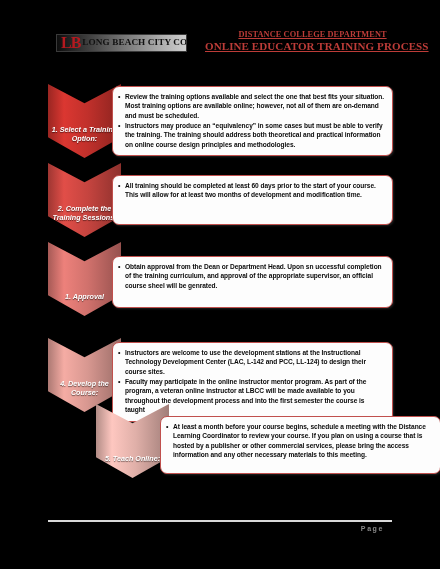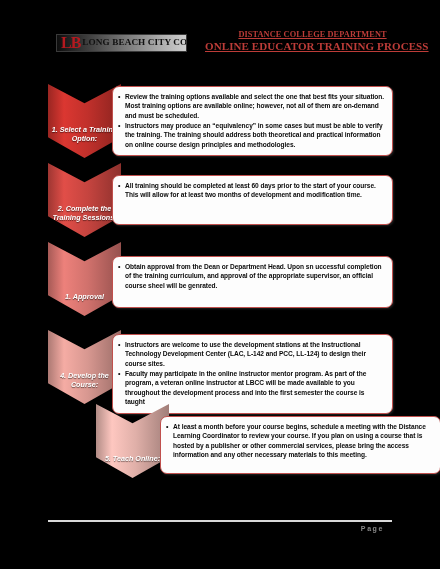--- a/index.html
+++ b/index.html
@@ -223,21 +223,21 @@
       <div class="step" style="position: absolute; top: 158px; left: 0px; height: 80px;">
         <div class="chev" style="background: linear-gradient(to right, rgb(166, 90, 86) 0%, rgb(237, 129, 123) 22%, rgb(208, 113, 108) 55%, rgb(150, 81, 78) 100%);">
           <div class="chev-label">1. Approval</div>
         </div>
         <div class="panel" style="top: 14px; min-height: 52px;">
           <ul>
             <li>Obtain approval from the Dean or Department Head. Upon sn uccessful completion of the training curriculum, and approval of the appropriate supervisor, an official course sheel will be genrated.</li>
           </ul>
         </div>
       </div>
-      <div class="step" style="position: absolute; top: 246px; left: 0px; height: 80px;">
+      <div class="step" style="position: absolute; top: 254px; left: 0px; height: 80px;">
         <div class="chev" style="background: linear-gradient(to right, rgb(172, 121, 115) 0%, rgb(245, 172, 164) 22%, rgb(215, 151, 144) 55%, rgb(155, 109, 104) 100%);">
           <div class="chev-label">4. Develop the Course:</div>
         </div>
         <div class="panel" style="top: 4px; min-height: 68px;">
           <ul>
             <li>Instructors are welcome to use the development stations at the Instructional Technology Development Center (LAC, L-142 and PCC, LL-124) to design their course sites.</li>
             <li>Faculty may participate in the online instructor mentor program. As part of the program, a veteran online instructor at LBCC will be made available to you throughout the development process and into the first semester the course is taught</li>
           </ul>
         </div>
       </div>

